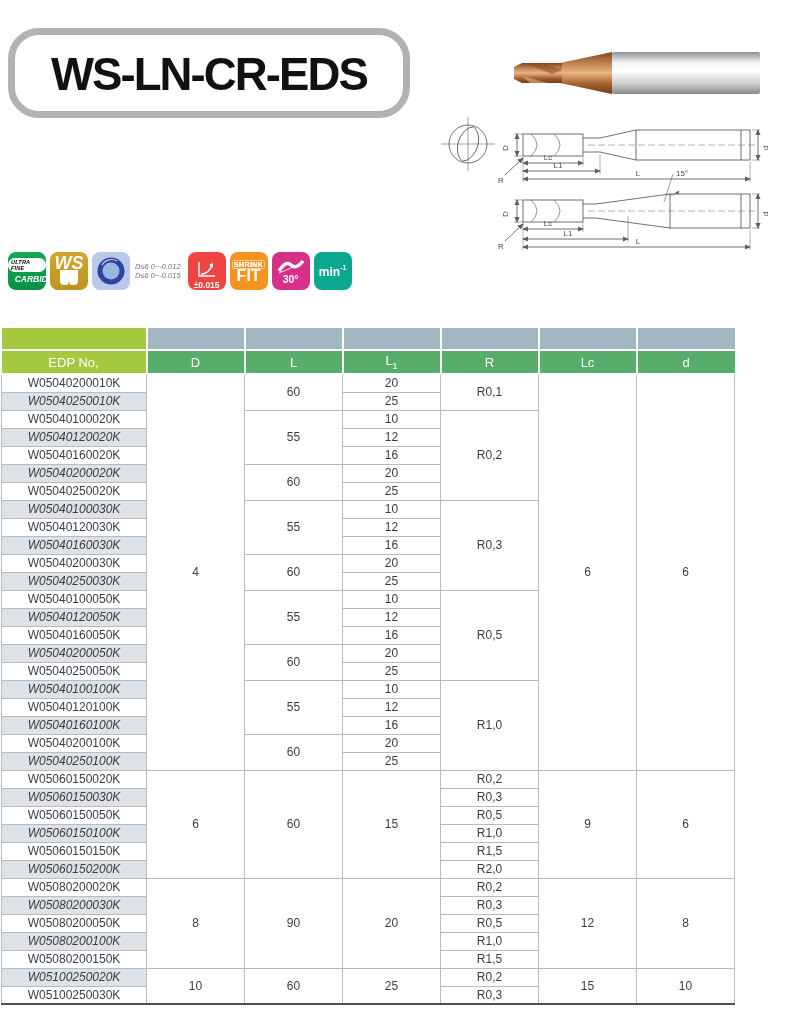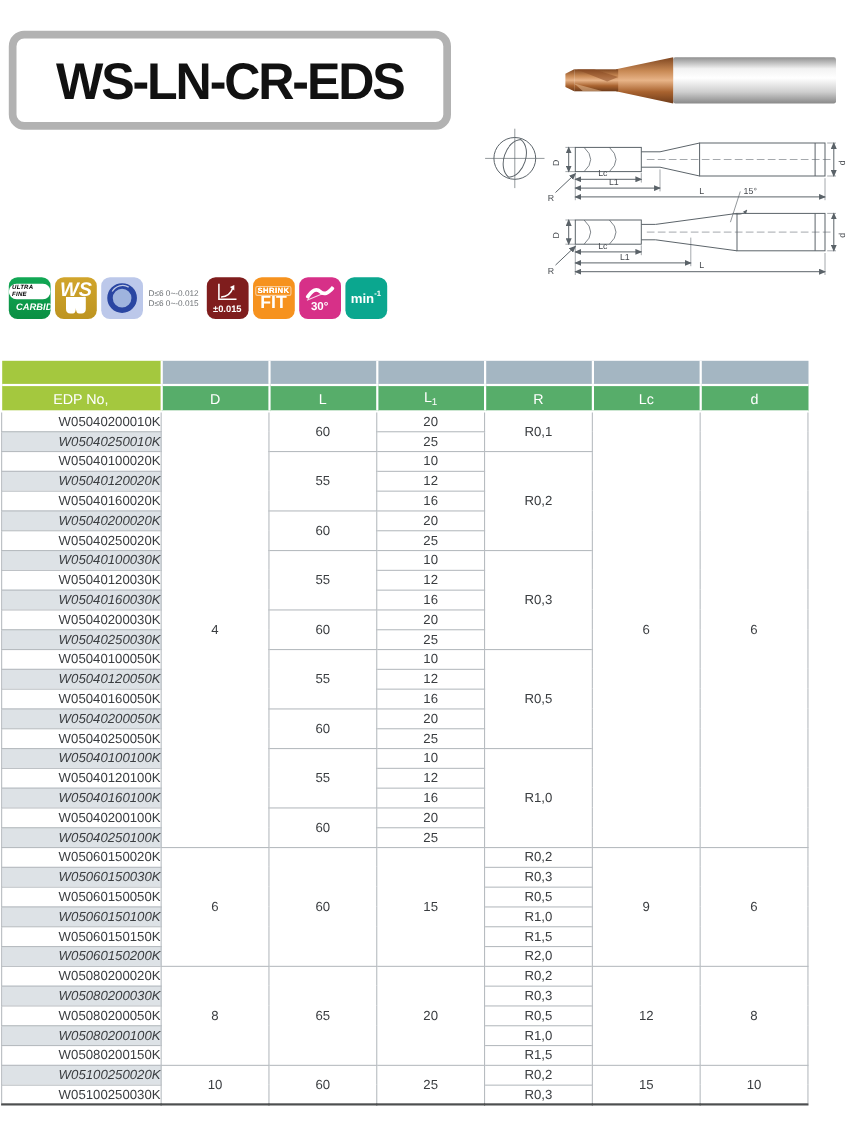--- a/index.html
+++ b/index.html
@@ -3,21 +3,21 @@
 <meta charset="utf-8">
 <style>
   * { margin:0; padding:0; box-sizing:border-box; }
   html,body { background:#ffffff; }
   body { font-family:"Liberation Sans", sans-serif; }
   .page { position:relative; width:788px; height:1024px; background:#fff; overflow:hidden; }
 
   
   .title-box{
     position:absolute; left:8px; top:28px; width:402px; height:90px;
-    border:7px solid #b2b2b2; border-radius:14px; background:#fff;
+    border:7px solid #b2b2b2; border-radius:31px; background:#fff;
     display:flex; align-items:center; justify-content:center;
   }
   .title-box h1{
     font-size:47px; font-weight:bold; color:#111; letter-spacing:-2px;
     transform:scaleX(.97); white-space:nowrap;
   }
 
   
   .photo{ position:absolute; left:500px; top:50px; width:272px; height:46px; }
 
@@ -34,22 +34,22 @@
   }
   .b-carbide{ background:linear-gradient(180deg,#12a855,#0a8f43); }
   .b-carbide .oval{
     background:#fff; color:#000; font-size:5.5px; font-weight:bold; font-style:italic;
     border-radius:8px; padding:1px 3px; margin-bottom:2px; letter-spacing:.2px;
   }
   .b-carbide .carb{ font-size:8.5px; font-weight:bold; font-style:italic;padding-left:14px; }
   .b-ws{ background:linear-gradient(180deg,#d1a52c,#bd9420); }
   .b-ws .wsl{ font-size:18px; font-weight:bold; font-style:italic; line-height:13px; }
   .b-ring{ background:#bcc8ea; }
-  .tol-note{ font-size:7.5px; color:#6f7377; line-height:9px; margin:0 3px 0 1px; white-space:nowrap; }
-  .b-runout{ background:#7f1d1d; }
+  .tol-note{ font-size:7.5px; color:#6f7377; line-height:9px; margin:0 3px 0 1px; white-space:nowrap;font-style:italic; }
+  .b-runout{ background:#ef4444;justify-content:flex-end; }
   .b-runout .lbl{ font-size:8.5px; font-weight:bold; margin-top:1px; }
   .b-shrink{ background:#f6921e; }
   .b-shrink .s1{ font-size:7px; font-weight:bold; letter-spacing:.4px; color:#fff;
      text-shadow:0 0 0 #fff; border:1px solid #ffffff88; border-radius:2px; padding:0 1px; }
   .b-shrink .s2{ font-size:16px; font-weight:bold; line-height:13px; }
   .b-helix{ background:#d73088; }
   .b-helix .lbl{ font-size:10.5px; font-weight:bold; line-height:10px; }
   .b-min{ background:#0ba78f; }
   .b-min .m{ font-size:12px; font-weight:bold; }
   .b-min sup{ font-size:7px; font-weight:bold; vertical-align:super; }
@@ -70,21 +70,21 @@
   .spec tr.head th{
     height:24px; font-weight:normal; color:#fff; font-size:13px;
     background:#57ad6a; border-left:2px solid #fff; border-bottom:2px solid #fff;
   }
   .spec tr.head th:first-child{ background:#a4c83e; border-left:none; }
   .spec tr.head sub{ font-size:9px; }
   .spec tbody td{
     height:18px; text-align:center; vertical-align:middle;
     border:1px solid #b7bcc0; background:#fff; padding:0;
   }
-  .spec tbody td.edp{ background:#fff;text-align:right; }
+  .spec tbody td.edp{ background:#fff; }
   .spec tbody td.edp.alt{ background:#dde2e6;font-style:italic; }
 </style>
 </head>
 <body>
 
 <div class="page">
 
   <div class="title-box">
     <h1>WS-LN-CR-EDS</h1>
   </div>
@@ -401,21 +401,21 @@
           <td class="edp">W05060150150K</td>
           <td>R1,5</td>
         </tr>
         <tr>
           <td class="edp alt">W05060150200K</td>
           <td>R2,0</td>
         </tr>
         <tr>
           <td class="edp">W05080200020K</td>
           <td rowspan="5">8</td>
-          <td rowspan="5">65</td>
+          <td rowspan="5">90</td>
           <td rowspan="5">20</td>
           <td>R0,2</td>
           <td rowspan="5">12</td>
           <td rowspan="5">8</td>
         </tr>
         <tr>
           <td class="edp alt">W05080200030K</td>
           <td>R0,3</td>
         </tr>
         <tr>

